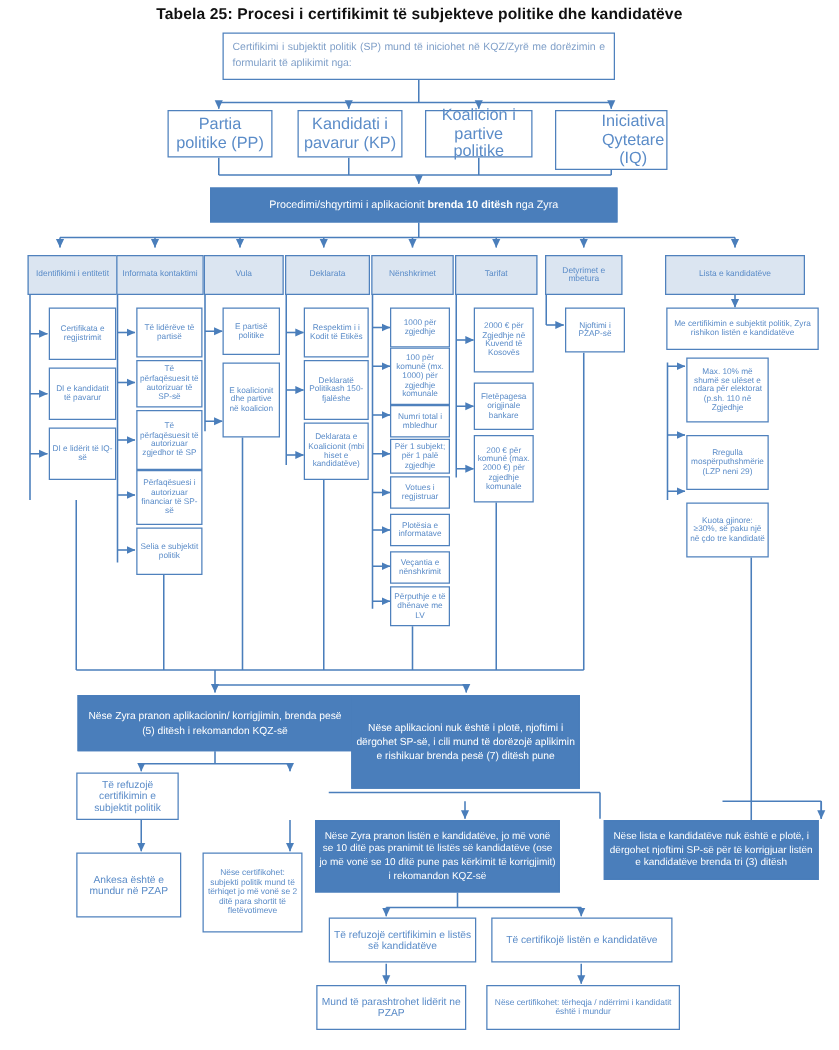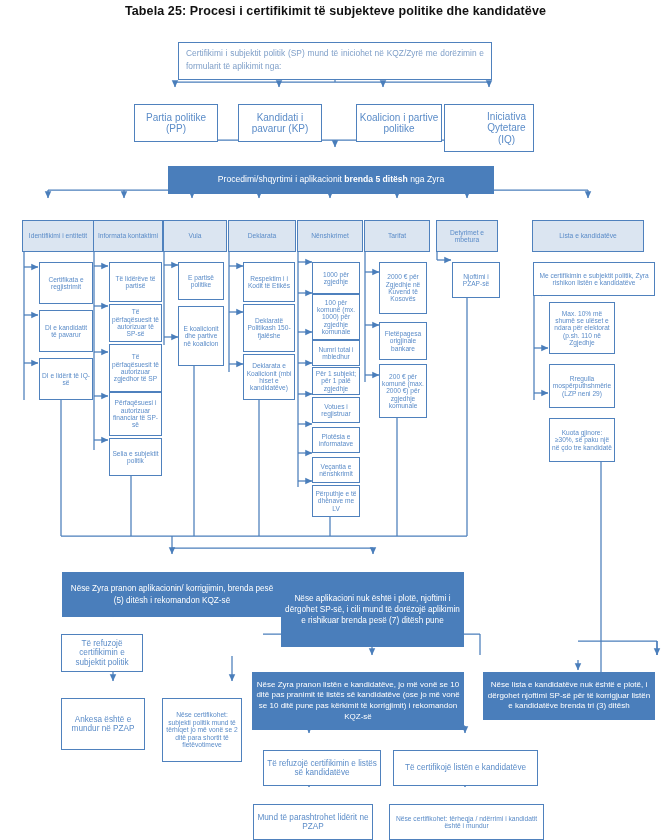--- a/index.html
+++ b/index.html
@@ -4,27 +4,27 @@
 <style>
   html,body{margin:0;padding:0;background:#ffffff;}
   body{width:671px;height:840px;position:relative;overflow:hidden;
        font-family:"Liberation Sans","DejaVu Sans",sans-serif;color:#4a7ebb;}
   #canvas{position:absolute;left:0;top:0;width:671px;height:840px;border-radius:10px;}
   svg.lines{position:absolute;left:0;top:0;width:671px;height:840px;pointer-events:none;}
   .title{position:absolute;left:0;top:4px;width:671px;text-align:center;
          font-size:12.5px;font-weight:bold;color:#111111;letter-spacing:0.1px;}
   .box{position:absolute;box-sizing:border-box;display:flex;align-items:center;
        justify-content:center;text-align:center;border:1px solid #4f81bd;
-       background:#ffffff;color:#5b8cc8;line-height:1.12;padding:1px 2px;margin-top:16px;}
+       background:#ffffff;color:#5b8cc8;line-height:1.12;padding:1px 2px;}
   .fill{background:#4a7ebb;color:#ffffff;border:1px solid #4a7ebb;}
   .hdr{background:#dbe5f1;color:#5b8cc8;border:1px solid #4f81bd;}
   .lt{background:#ffffff;}
   .top{font-size:8.4px;color:#7f9fc8;line-height:1.5;text-align:justify;padding:4px 7px;
        align-items:flex-start;}
-  .l1{font-size:10px;}
+  .l1{font-size:13px;}
   .l2{font-size:8.2px;}
   .sm{font-size:6.7px;}
   .smr{font-size:6.6px;}
   .mid{font-size:8.2px;line-height:1.35;}
   .midw{font-size:8.0px;line-height:1.32;}
   b{font-weight:bold;}
 </style>
 </head>
 <body>
 
@@ -151,26 +151,26 @@
       <path d="M465,726 L465,733" marker-end="url(#ar)"></path>
       <path d="M309,771 L309,787" marker-end="url(#ar)"></path>
       <path d="M465,771 L465,787" marker-end="url(#ar)"></path>
     </g>
   </svg>
 
   <div class="box lt top" style="left:178px;top:26px;width:314px;height:38px;">Certifikimi i subjektit politik (SP) mund të iniciohet në KQZ/Zyrë me dorëzimin e formularit të aplikimit nga:</div>
 
   <div class="box lt l1" style="left:134px;top:88px;width:84px;height:38px;">Partia politike (PP)</div>
   <div class="box lt l1" style="left:238px;top:88px;width:84px;height:38px;">Kandidati i pavarur (KP)</div>
-  <div class="box lt l1" style="left:356px;top:88px;width:86px;height:38px;">Koalicion i partive politike</div>
+  <div class="box lt l1" style="left:340px;top:88px;width:86px;height:38px;">Koalicion i partive politike</div>
   <div class="box lt l1" style="left:444px;top:88px;width:90px;height:48px;padding-left:37px;">Iniciativa Qytetare (IQ)</div>
 
   <div class="box fill" style="left:168px;top:150px;width:326px;height:28px;font-size:8.6px;">
     <span>
-      <span>Procedimi/shqyrtimi i aplikacionit </span><b>brenda 5 ditësh</b><span> nga Zyra</span>
+      <span>Procedimi/shqyrtimi i aplikacionit </span><b>brenda 10 ditësh</b><span> nga Zyra</span>
     </span>
   </div>
 
   <div class="box hdr sm" style="left:22px;top:204px;width:72px;height:32px;">Identifikimi i entitetit</div>
   <div class="box hdr sm" style="left:93px;top:204px;width:70px;height:32px;">Informata kontaktimi</div>
   <div class="box hdr sm" style="left:163px;top:204px;width:64px;height:32px;">Vula</div>
   <div class="box hdr sm" style="left:228px;top:204px;width:68px;height:32px;">Deklarata</div>
   <div class="box hdr sm" style="left:297px;top:204px;width:66px;height:32px;">Nënshkrimet</div>
   <div class="box hdr sm" style="left:364px;top:204px;width:66px;height:32px;">Tarifat</div>
   <div class="box hdr sm" style="left:436px;top:204px;width:62px;height:32px;">Detyrimet e mbetura</div>
@@ -214,21 +214,21 @@
   <div class="box lt smr" style="left:549px;top:402px;width:66px;height:44px;">Kuota gjinore: ≥30%, së paku një në çdo tre kandidatë</div>
 
   <div class="box fill mid" style="left:62px;top:556px;width:220px;height:45px;">Nëse Zyra pranon aplikacionin/ korrigjimin, brenda pesë (5) ditësh i rekomandon KQZ-së</div>
   <div class="box fill mid" style="left:281px;top:556px;width:183px;height:75px;">Nëse aplikacioni nuk është i plotë, njoftimi i dërgohet SP-së, i cili mund të dorëzojë aplikimin e rishikuar brenda pesë (7) ditësh pune</div>
 
   <div class="box lt l2" style="left:61px;top:618px;width:82px;height:38px;">Të refuzojë certifikimin e subjektit politik</div>
 
   <div class="box lt l2" style="left:61px;top:682px;width:84px;height:52px;">Ankesa është e mundur në PZAP</div>
   <div class="box lt sm" style="left:162px;top:682px;width:80px;height:64px;">Nëse certifikohet: subjekti politik mund të tërhiqet jo më vonë se 2 ditë para shortit të fletëvotimeve</div>
 
-  <div class="box fill midw" style="left:252px;top:656px;width:212px;height:58px;">Nëse Zyra pranon listën e kandidatëve, jo më vonë se 10 ditë pas pranimit të listës së kandidatëve (ose jo më vonë se 10 ditë pune pas kërkimit të korrigjimit) i rekomandon KQZ-së</div>
+  <div class="box fill midw" style="left:252px;top:656px;width:196px;height:58px;">Nëse Zyra pranon listën e kandidatëve, jo më vonë se 10 ditë pas pranimit të listës së kandidatëve (ose jo më vonë se 10 ditë pune pas kërkimit të korrigjimit) i rekomandon KQZ-së</div>
   <div class="box fill midw" style="left:483px;top:656px;width:172px;height:48px;">Nëse lista e kandidatëve nuk është e plotë, i dërgohet njoftimi SP-së për të korrigjuar listën e kandidatëve brenda tri (3) ditësh</div>
 
   <div class="box lt l2" style="left:263px;top:734px;width:118px;height:36px;">Të refuzojë certifikimin e listës së kandidatëve</div>
   <div class="box lt l2" style="left:393px;top:734px;width:145px;height:36px;">Të certifikojë listën e kandidatëve</div>
 
   <div class="box lt l2" style="left:253px;top:788px;width:120px;height:36px;">Mund të parashtrohet lidërit ne PZAP</div>
   <div class="box lt sm" style="left:389px;top:788px;width:155px;height:36px;">Nëse certifikohet: tërheqja / ndërrimi i kandidatit është i mundur</div>
 
 </div>
 

